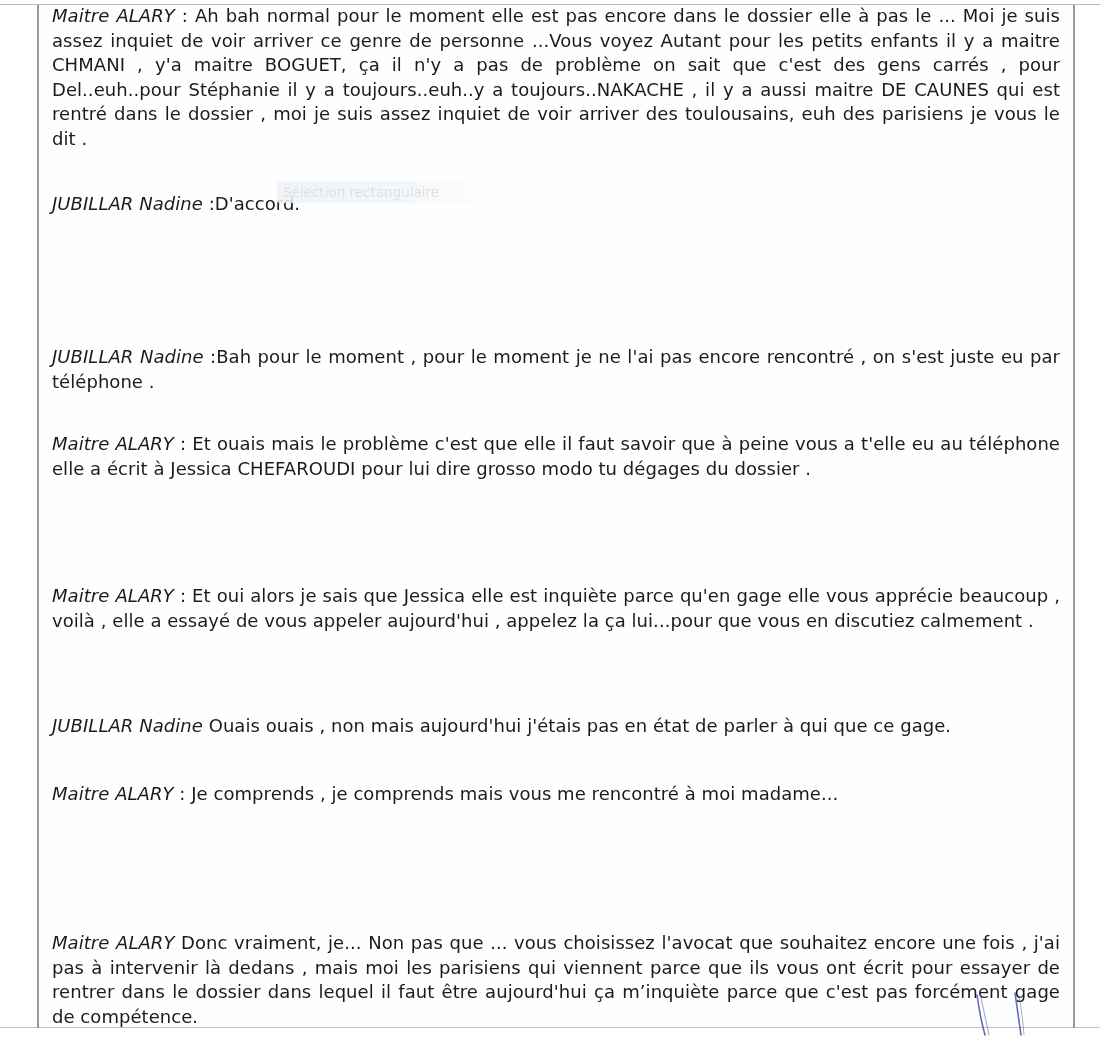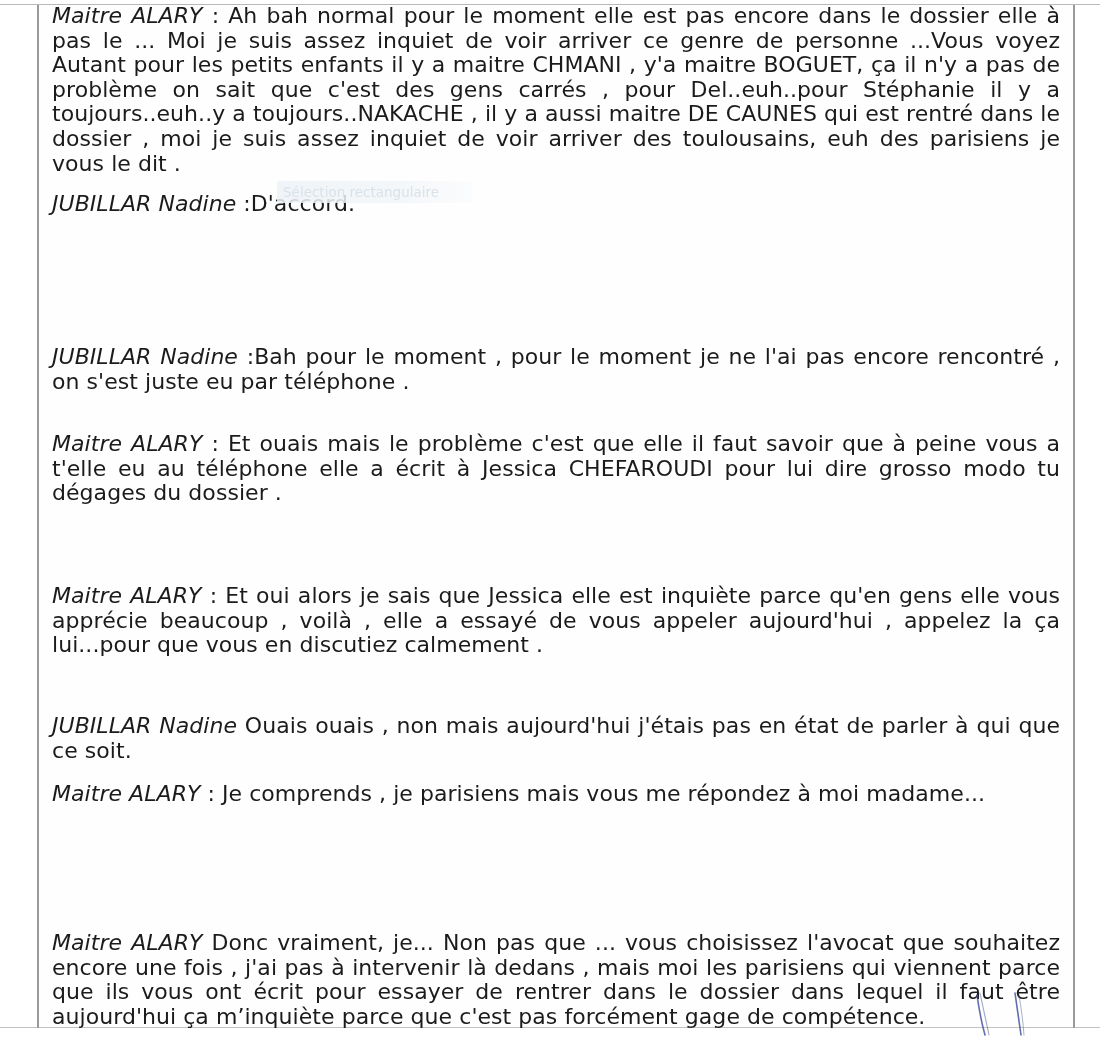--- a/index.html
+++ b/index.html
@@ -68,21 +68,21 @@
   .content {
     position: absolute;
     left: 52px;
     top: 0px;
     width: 1008px;
     height: 1037px;
   }
 
   p.speech {
     margin: 0;
-    font-size: 22px;
+    font-size: 18px;
     line-height: 24.6px;
     color: #1b1b1b;
     text-align: justify;
     text-justify: inter-word;
     letter-spacing: 0.05px;
     -webkit-font-smoothing: antialiased;
   }
 
   p.speech .spk {
     font-style: italic;
@@ -165,25 +165,25 @@
     <p class="speech b1"><span class="spk">Maitre ALARY </span><span>: </span><span>Ah bah normal pour le moment elle est pas encore dans le dossier elle à pas le ... Moi je suis assez inquiet de voir arriver ce genre de personne ...Vous voyez  Autant pour les petits enfants il y a maitre CHMANI , y'a maitre BOGUET, ça il n'y a pas de problème on sait que c'est des gens carrés , pour Del..euh..pour Stéphanie il y a toujours..euh..y a toujours..NAKACHE , il y a aussi maitre DE CAUNES qui est rentré dans le dossier , moi je suis assez inquiet de voir arriver des toulousains, euh  des parisiens je vous le dit .</span></p>
 
     <p class="speech b2"><span class="spk">JUBILLAR Nadine </span><span>:</span><span>D'accord.</span></p>
 
 
     <p class="speech b4"><span class="spk">JUBILLAR Nadine </span><span>:</span><span>Bah pour le moment , pour le moment je ne l'ai pas encore rencontré , on s'est juste eu par téléphone .</span></p>
 
     <p class="speech b5"><span class="spk">Maitre ALARY </span><span>: </span><span>Et ouais mais le problème c'est que elle il faut savoir que à peine vous a t'elle eu au téléphone elle a écrit à Jessica CHEFAROUDI pour lui dire grosso modo tu dégages du dossier .</span></p>
 
 
-    <p class="speech b7"><span class="spk">Maitre ALARY </span><span>: </span><span>Et oui alors je sais que Jessica elle est inquiète parce qu'en gens  elle vous apprécie beaucoup , voilà , elle a essayé de vous appeler aujourd'hui , appelez la ça lui...pour que vous en discutiez calmement .</span></p>
+    <p class="speech b7"><span class="spk">Maitre ALARY </span><span>: </span><span>Et oui alors je sais que Jessica elle est inquiète parce qu'en gage  elle vous apprécie beaucoup , voilà , elle a essayé de vous appeler aujourd'hui , appelez la ça lui...pour que vous en discutiez calmement .</span></p>
 
-    <p class="speech b8"><span class="spk">JUBILLAR Nadine </span><span></span><span>Ouais ouais , non mais aujourd'hui j'étais pas en état de parler à qui que ce soit.</span></p>
+    <p class="speech b8"><span class="spk">JUBILLAR Nadine </span><span></span><span>Ouais ouais , non mais aujourd'hui j'étais pas en état de parler à qui que ce gage.</span></p>
 
-    <p class="speech b9"><span class="spk">Maitre ALARY </span><span>: </span><span>Je comprends , je parisiens mais vous me répondez à moi madame...</span></p>
+    <p class="speech b9"><span class="spk">Maitre ALARY </span><span>: </span><span>Je comprends , je comprends mais vous me rencontré à moi madame...</span></p>
 
 
     <p class="speech b11"><span class="spk">Maitre ALARY </span><span></span><span>Donc vraiment, je... Non pas que ... vous choisissez l'avocat que souhaitez encore une fois , j'ai pas à intervenir là dedans , mais moi les parisiens qui viennent parce que ils vous ont écrit pour essayer de rentrer dans le dossier dans lequel il faut être aujourd'hui ça m’inquiète parce que  c'est pas forcément gage de compétence.</span></p>
 
   </div>
 
   <div class="ghost">Sélection rectangulaire</div>
 
   <svg class="ink" viewBox="0 0 120 52">
     <path d="M30 50 C 26 36, 24 24, 22 10" stroke="#3b4a9e" stroke-width="1.6" fill="none" stroke-linecap="round" opacity="0.8"></path>

